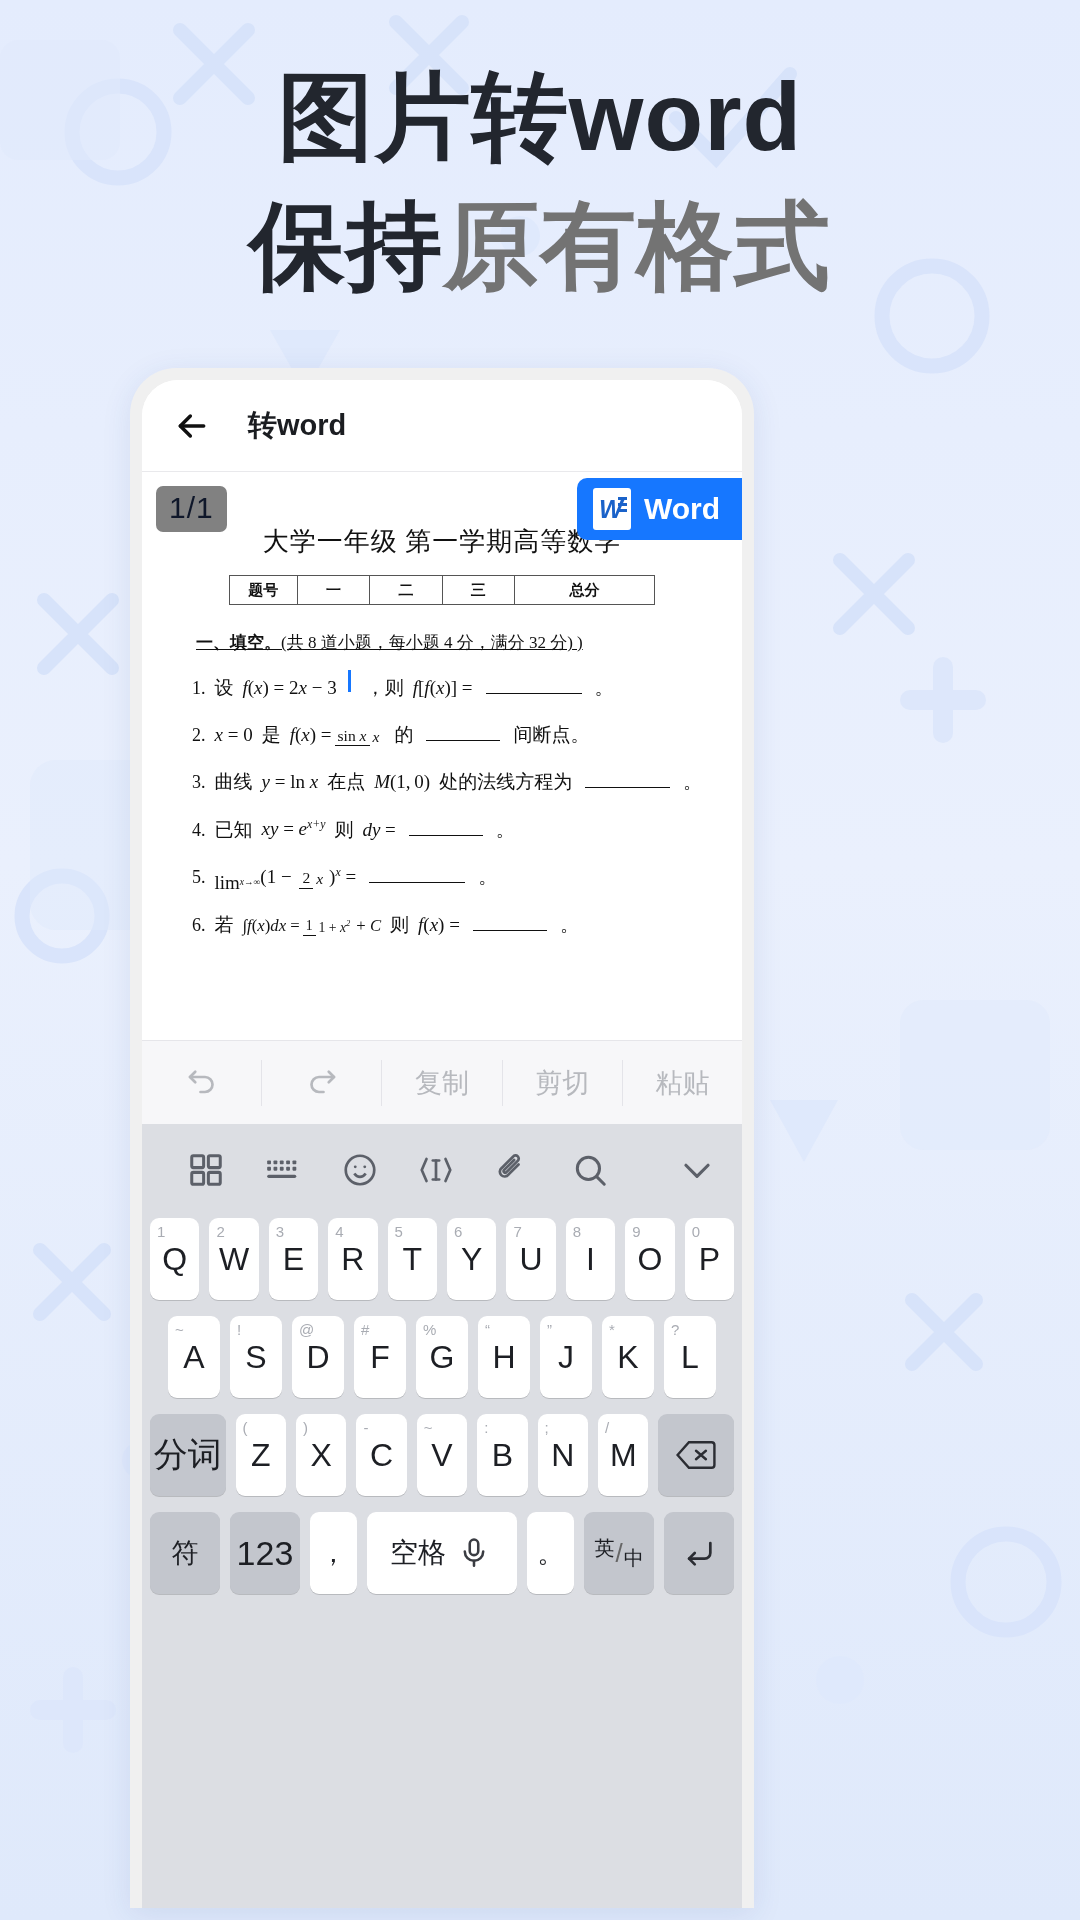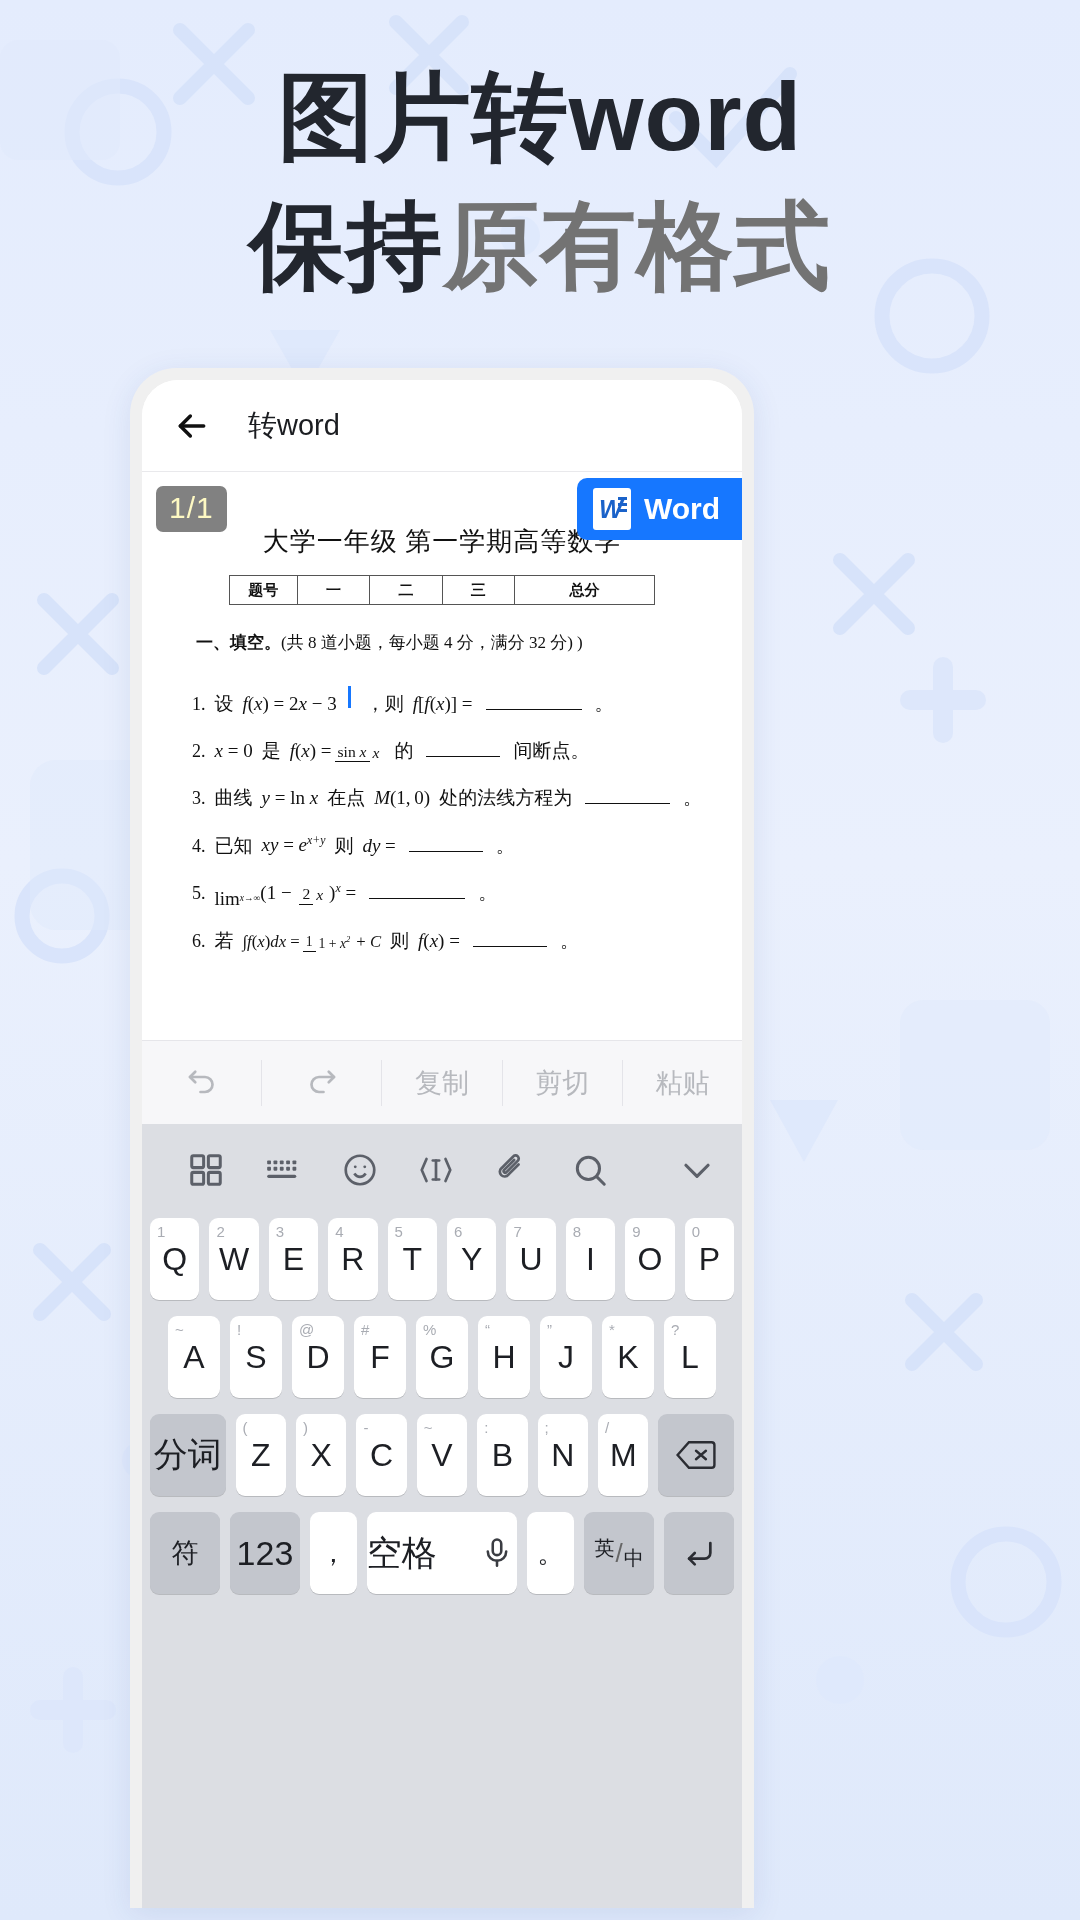--- a/index.html
+++ b/index.html
@@ -63,36 +63,36 @@
     display: flex;
     align-items: center;
     padding: 0 30px;
     border-bottom: 1px solid #e9e9ec;
   }
   .back-arrow { width: 40px; height: 40px; display: block; }
   .appbar-title {
     font-size: 29px;
     color: #1b1d21;
     margin-left: 36px;
-    font-weight: 400;
+    font-weight: 700;
   }
 
   
   .doc-viewport {
     position: relative;
     flex: 0 0 auto;
     height: 568px;
     background: #ffffff;
     overflow: hidden;
   }
   .page-badge {
     position: absolute;
     left: 14px; top: 14px;
     background: #818181;
-    color: #fef9c3;
+    color: #0f172a;
     font-size: 30px;
     padding: 5px 13px 7px 13px;
     border-radius: 7px;
     letter-spacing: 1px;
     z-index: 5;
   }
   .word-btn {
     position: absolute;
     right: 0px; top: 6px;
     background: #1677ff;
@@ -150,21 +150,22 @@
     text-align: center;
     font-size: 15px;
     font-weight: bold;
     font-family: "Liberation Sans", sans-serif;
     margin-top: 12px;
   }
   table.score-table td.hcell { width: 16%; }
   .sec-head {
     font-size: 17px;
     font-weight: bold;
-    margin: 0 0 34px 14px;
+    margin: 0 0 18px 14px;
+    text-decoration: underline;
   }
   .sec-head .light { font-weight: normal; }
   .q {
     font-size: 19px;
     margin: 0 0 26px 10px;
     display: flex;
     align-items: baseline;
     gap: 9px;
     line-height: 1.1;
     white-space: nowrap;
@@ -265,21 +266,21 @@
     box-shadow: 0 1px 0 rgba(0,0,0,0.16);
   }
   .key .hint {
     position: absolute;
     top: 5px; left: 7px;
     font-size: 15px;
     color: #a9acb3;
   }
   .key.wide { width: 78px; }
   .key.fn { background: #c3c6cd; }
-  .key.space { width: 168px; gap: 8px; font-size: 35px; justify-content: space-between; }
+  .key.space { width: 168px; gap: 8px; font-size: 28px; }
   .key.sym { font-size: 27px; }
   .key.small-txt { font-size: 34px; }
   .key svg { width: 40px; height: 34px; display: block; }
   .key .stack { display: flex; align-items: center; font-size: 22px; line-height: 1; }
   .key .stack .sl { font-size: 26px; margin: 0 1px; color: #666; }
   .key .stack .topch { font-size: 20px; position: relative; top: -5px; }
   .key .stack .botch { font-size: 20px; position: relative; top: 5px; }
   .kb-row.r3 .key, .kb-row.r4 .key { }
 </style>
 </head>

